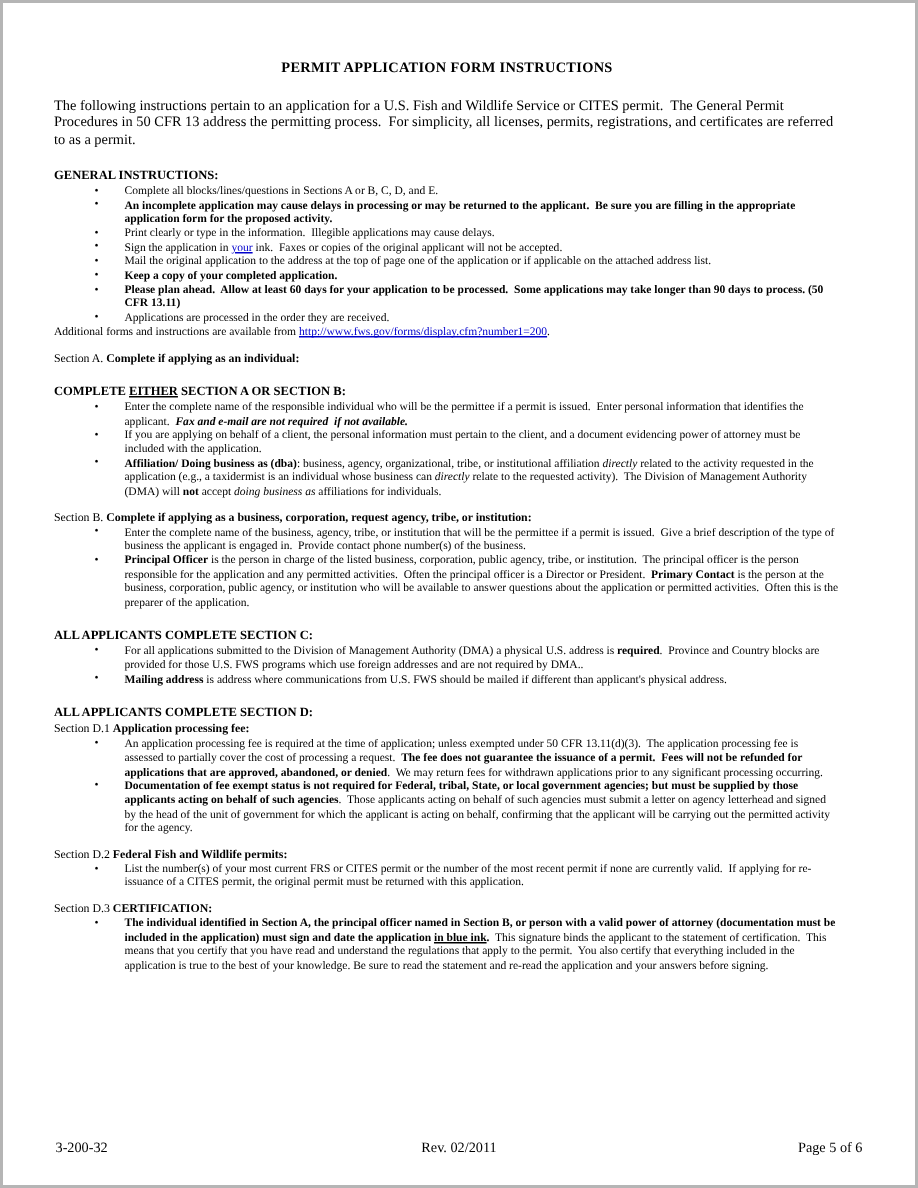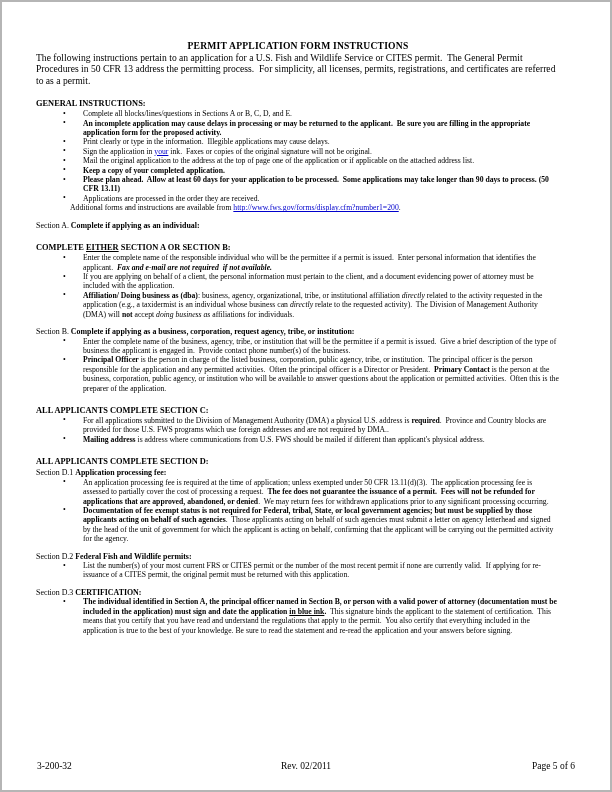--- a/index.html
+++ b/index.html
@@ -12,27 +12,27 @@
     font-family:"Liberation Serif", serif;
     color:#000;
     overflow:hidden;
   }
   .content{padding:38px 50px 0 34px;}
   .doc-title{
     font-size:9.6px;font-weight:bold;text-align:center;
     line-height:12px;letter-spacing:.2px;white-space:pre-wrap;
   }
   .intro{
-    font-size:9.6px;line-height:11.4px;white-space:pre-wrap;
+    margin-top:13px;font-size:9.6px;line-height:11.4px;white-space:pre-wrap;
   }
   .blk{white-space:pre-wrap;}
   .blk-heading{font-size:8.4px;font-weight:bold;margin-top:13px;line-height:10px;}
   .blk-subheading{font-size:7.9px;margin-top:8px;line-height:9.5px;}
   .blk-subheading.tight{margin-top:1px;}
-  .blk-para{font-size:7.7px;line-height:9.4px;margin-left:34px;}
+  .blk-para{font-size:7.7px;line-height:9.4px;}
   .bullet-list{margin:0;}
   .bullet-item{
     position:relative;padding-left:47px;
     font-size:7.7px;line-height:9.4px;
   }
   .bullet-item .marker{
     position:absolute;left:27px;top:-0.5px;font-size:7.7px;
   }
   .btext{white-space:pre-wrap;display:block;}
   .b{font-weight:bold;}
@@ -64,21 +64,21 @@
           <div class="bullet-item">
             <span class="marker">•</span>
             <span class="btext"><span class="b">An incomplete application may cause delays in processing or may be returned to the applicant.  Be sure you are filling in the appropriate application form for the proposed activity.</span></span>
           </div>
           <div class="bullet-item">
             <span class="marker">•</span>
             <span class="btext"><span>Print clearly or type in the information.  Illegible applications may cause delays.</span></span>
           </div>
           <div class="bullet-item">
             <span class="marker">•</span>
-            <span class="btext"><span>Sign the application in </span><span class="u" style="color: rgb(0, 0, 204);">your</span><span> ink.  Faxes or copies of the original signature will not be original.</span></span>
+            <span class="btext"><span>Sign the application in </span><span class="u" style="color: rgb(0, 0, 204);">your</span><span> ink.  Faxes or copies of the original applicant will not be accepted.</span></span>
           </div>
           <div class="bullet-item">
             <span class="marker">•</span>
             <span class="btext"><span>Mail the original application to the address at the top of page one of the application or if applicable on the attached address list.</span></span>
           </div>
           <div class="bullet-item">
             <span class="marker">•</span>
             <span class="btext"><span class="b">Keep a copy of your completed application.</span></span>
           </div>
           <div class="bullet-item">

